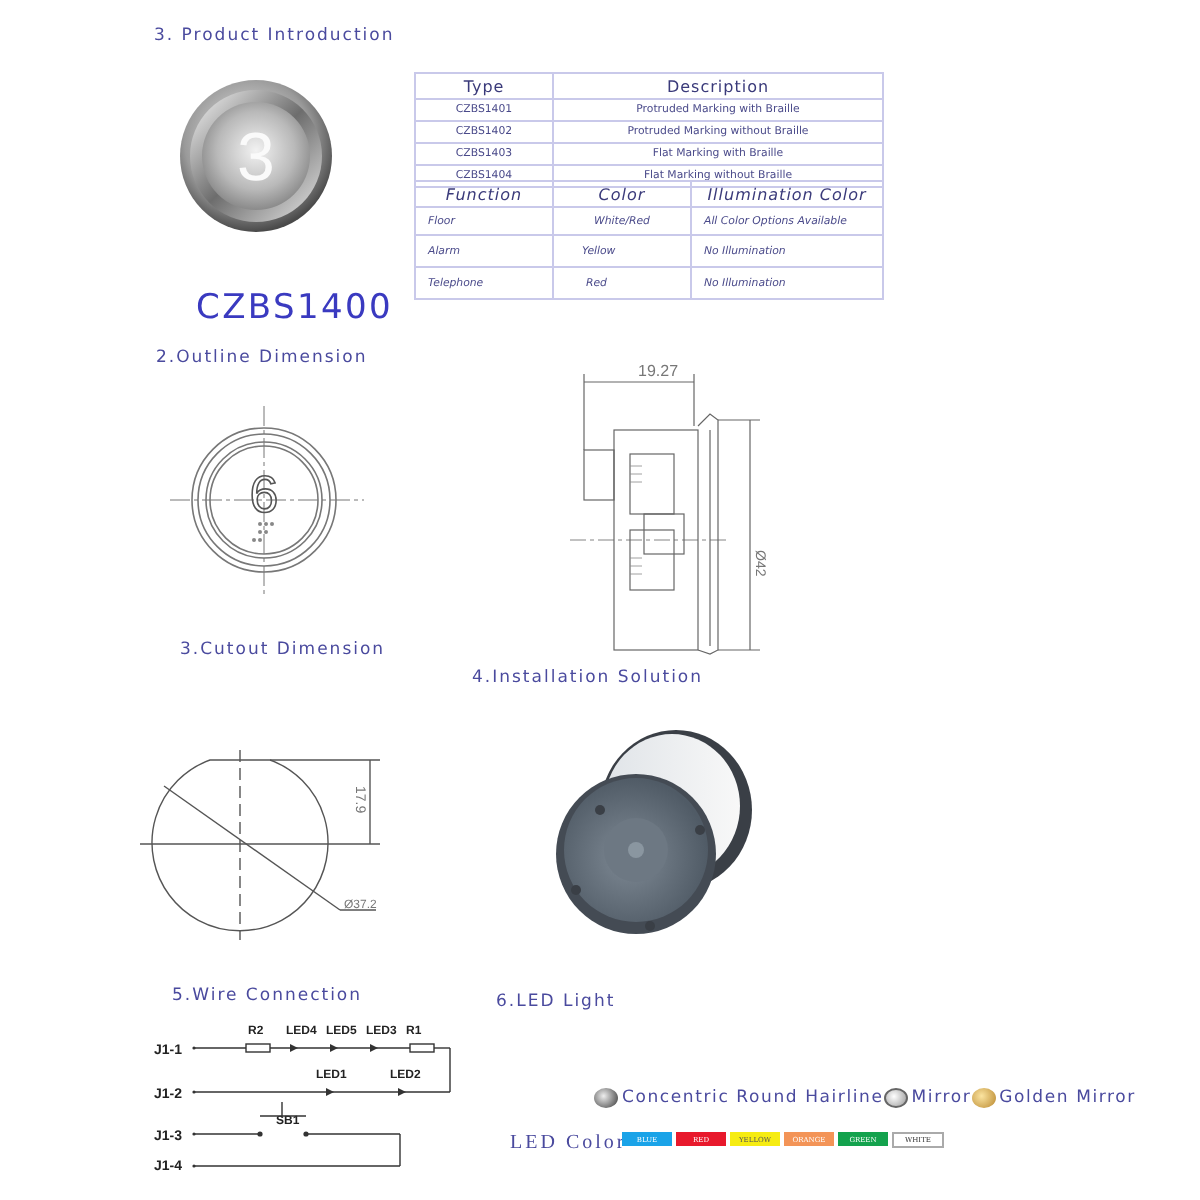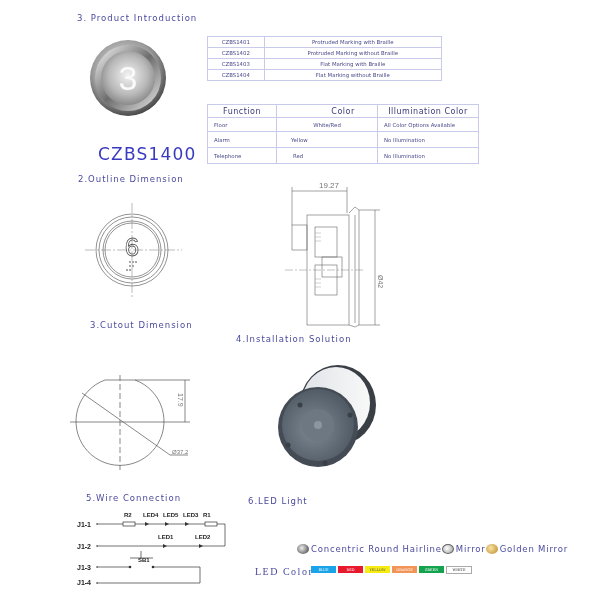--- a/index.html
+++ b/index.html
@@ -45,44 +45,48 @@
   <circle cx="40" cy="40" r="38" fill="url(#rim)"></circle>
   <circle cx="40" cy="40" r="33" fill="url(#ring)"></circle>
   <circle cx="40" cy="40" r="27" fill="url(#face)"></circle>
   <text x="40" y="52" text-anchor="middle" font-size="34" fill="#fafafa" font-family="Liberation Sans, sans-serif">3</text>
 </svg>
 
 <div class="prod-code" style="left:98px;top:144px;">CZBS1400</div>
 
 <table class="spec" style="left:207px;top:36px;width:235px;">
   <tbody>
+      <tr class="hdr">
+    <td class="c" style="width:68px;">Type</td>
+    <td class="c">Description</td>
+  </tr>
   <tr>
         <td class="c">CZBS1401</td>
         <td class="c">Protruded Marking with Braille</td>
       </tr>
   <tr>
         <td class="c">CZBS1402</td>
         <td class="c">Protruded Marking without Braille</td>
       </tr>
   <tr>
         <td class="c">CZBS1403</td>
         <td class="c">Flat Marking with Braille</td>
       </tr>
   <tr>
         <td class="c">CZBS1404</td>
         <td class="c">Flat Marking without Braille</td>
       </tr>
 </tbody>
   </table>
 
-<table class="spec" style="left:207px;top:104px;width:272px;">
+<table class="spec" style="left:207px;top:90px;width:235px;font-style:italic;">
   <tbody>
       <tr class="hdr">
     <td class="c" style="width:68px;">Function</td>
-    <td class="c" style="width:68px;padding-left:32px;">Color</td>
+    <td class="c" style="width:68px;">Color</td>
     <td class="c">Illumination Color</td>
   </tr>
   <tr style="height:14px;">
         <td class="l">Floor</td>
         <td class="c">White/Red</td>
         <td class="l">All Color  Options Available</td>
       </tr>
   <tr style="height:16px;">
         <td class="l">Alarm</td>
         <td class="l" style="padding-left:14px !important;">Yellow</td>

